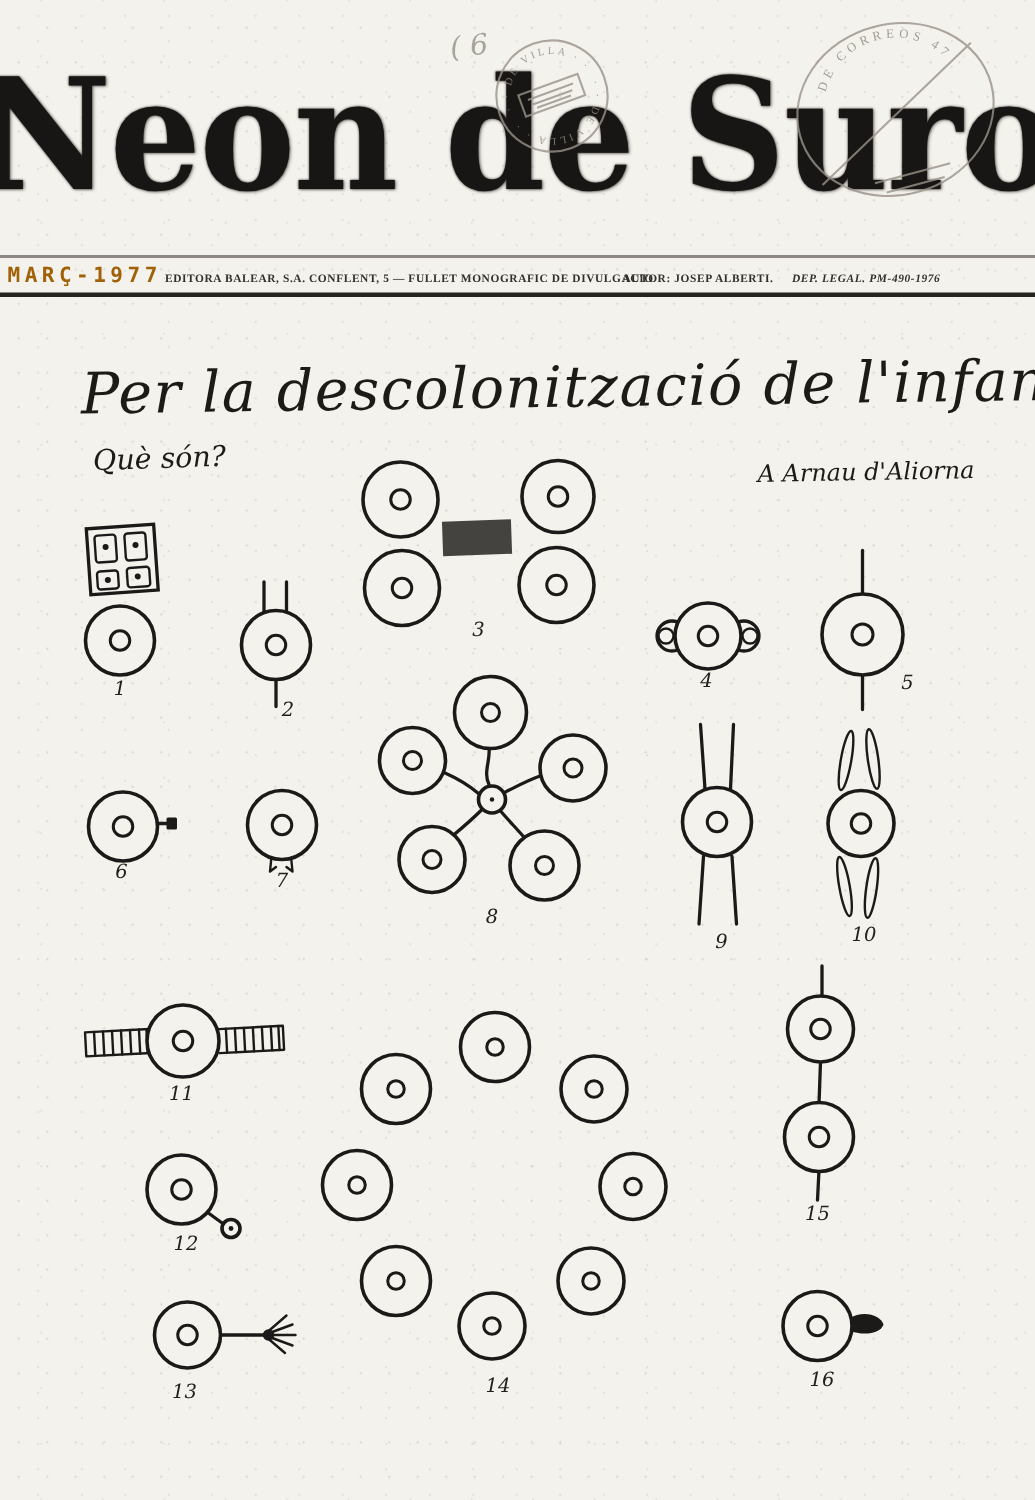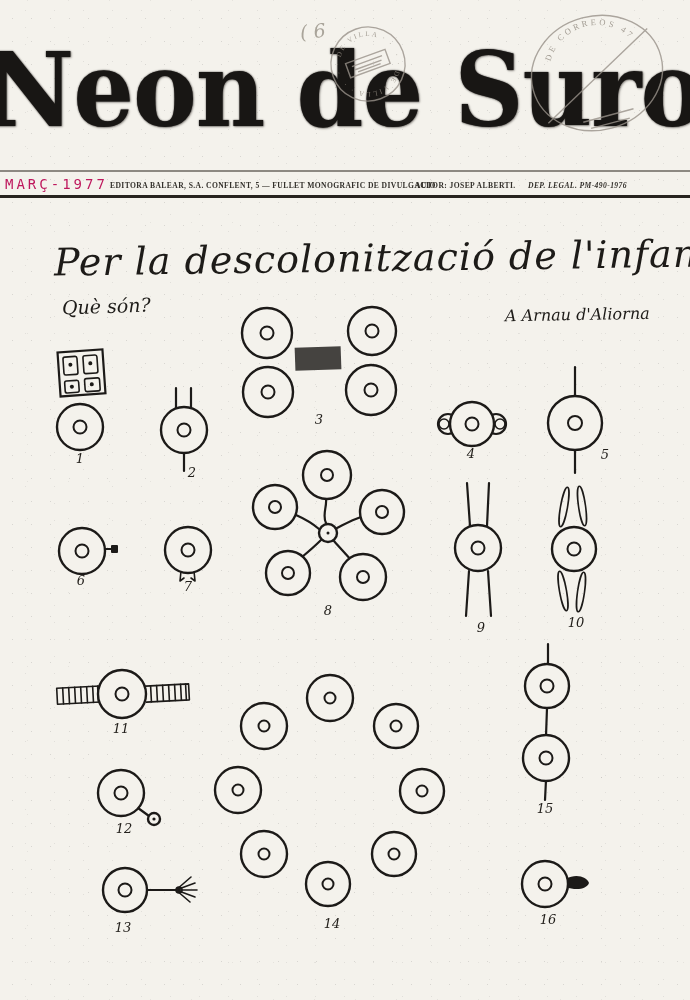--- a/index.html
+++ b/index.html
@@ -23,21 +23,21 @@
   }
   .pagemark{
     position:absolute;left:300px;top:20px;font-family:"DejaVu Serif",serif;
     font-style:italic;font-size:19px;color:#a9a49a;transform:rotate(-6deg);
   }
   .rule-thin{position:absolute;left:0;top:170px;width:690px;height:2px;background:#6b665f;opacity:.75;}
   .rule-thick{position:absolute;left:0;top:195px;width:690px;height:3px;background:#27241f;}
   .infobar{position:absolute;left:0;top:175px;width:690px;white-space:nowrap;}
   .issue-date{
     position:absolute;left:5px;top:1px;font-family:"DejaVu Sans Mono",monospace;
-    font-size:14px;letter-spacing:3px;color:#be185d;font-weight:normal;
+    font-size:14px;letter-spacing:3px;color:#a16207;font-weight:bold;
   }
   .smallinfo{
     position:absolute;top:6px;font-family:"Liberation Serif",serif;font-size:7.6px;
     color:#33302b;letter-spacing:.4px;font-weight:bold;
   }
   .pub{left:110px;} .aut{left:404px;padding-left:11px;} .leg{left:528px;font-style:italic;}
   .hand{font-family:"DejaVu Serif",serif;font-style:italic;color:#1d1b18;}
   .hand-title{
     position:absolute;left:54px;top:236px;font-size:38px;letter-spacing:1px;
     transform:rotate(-0.8deg);white-space:nowrap;

